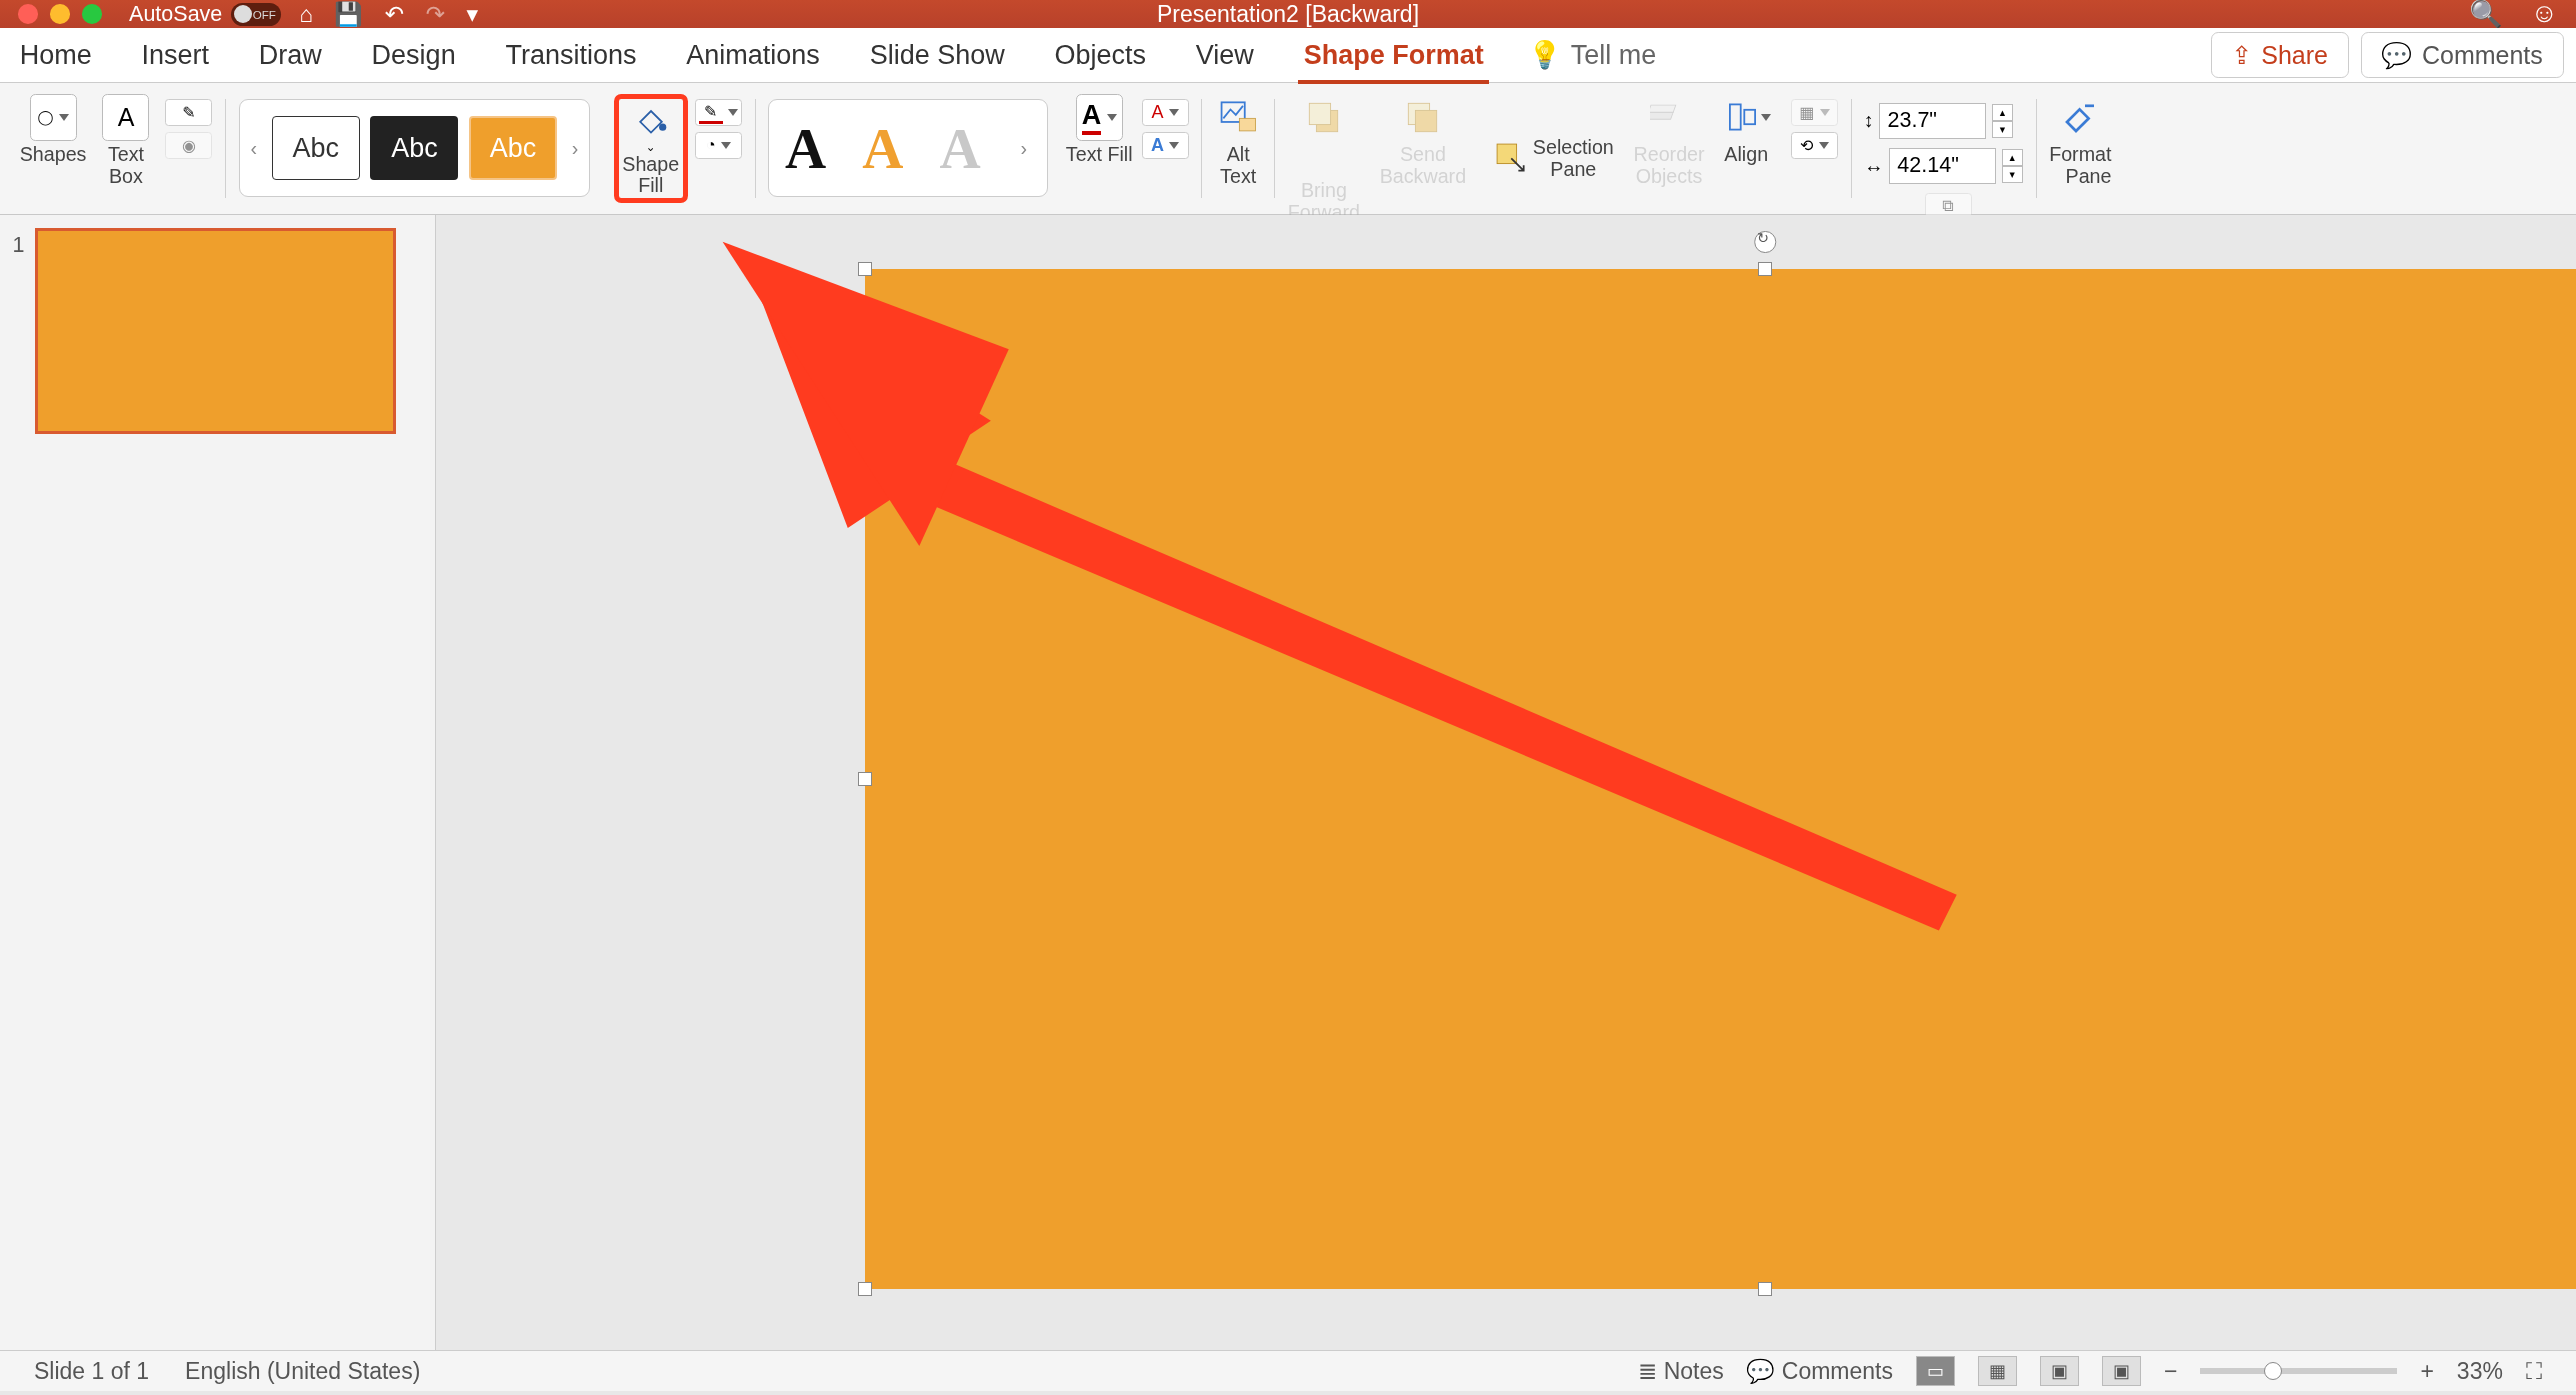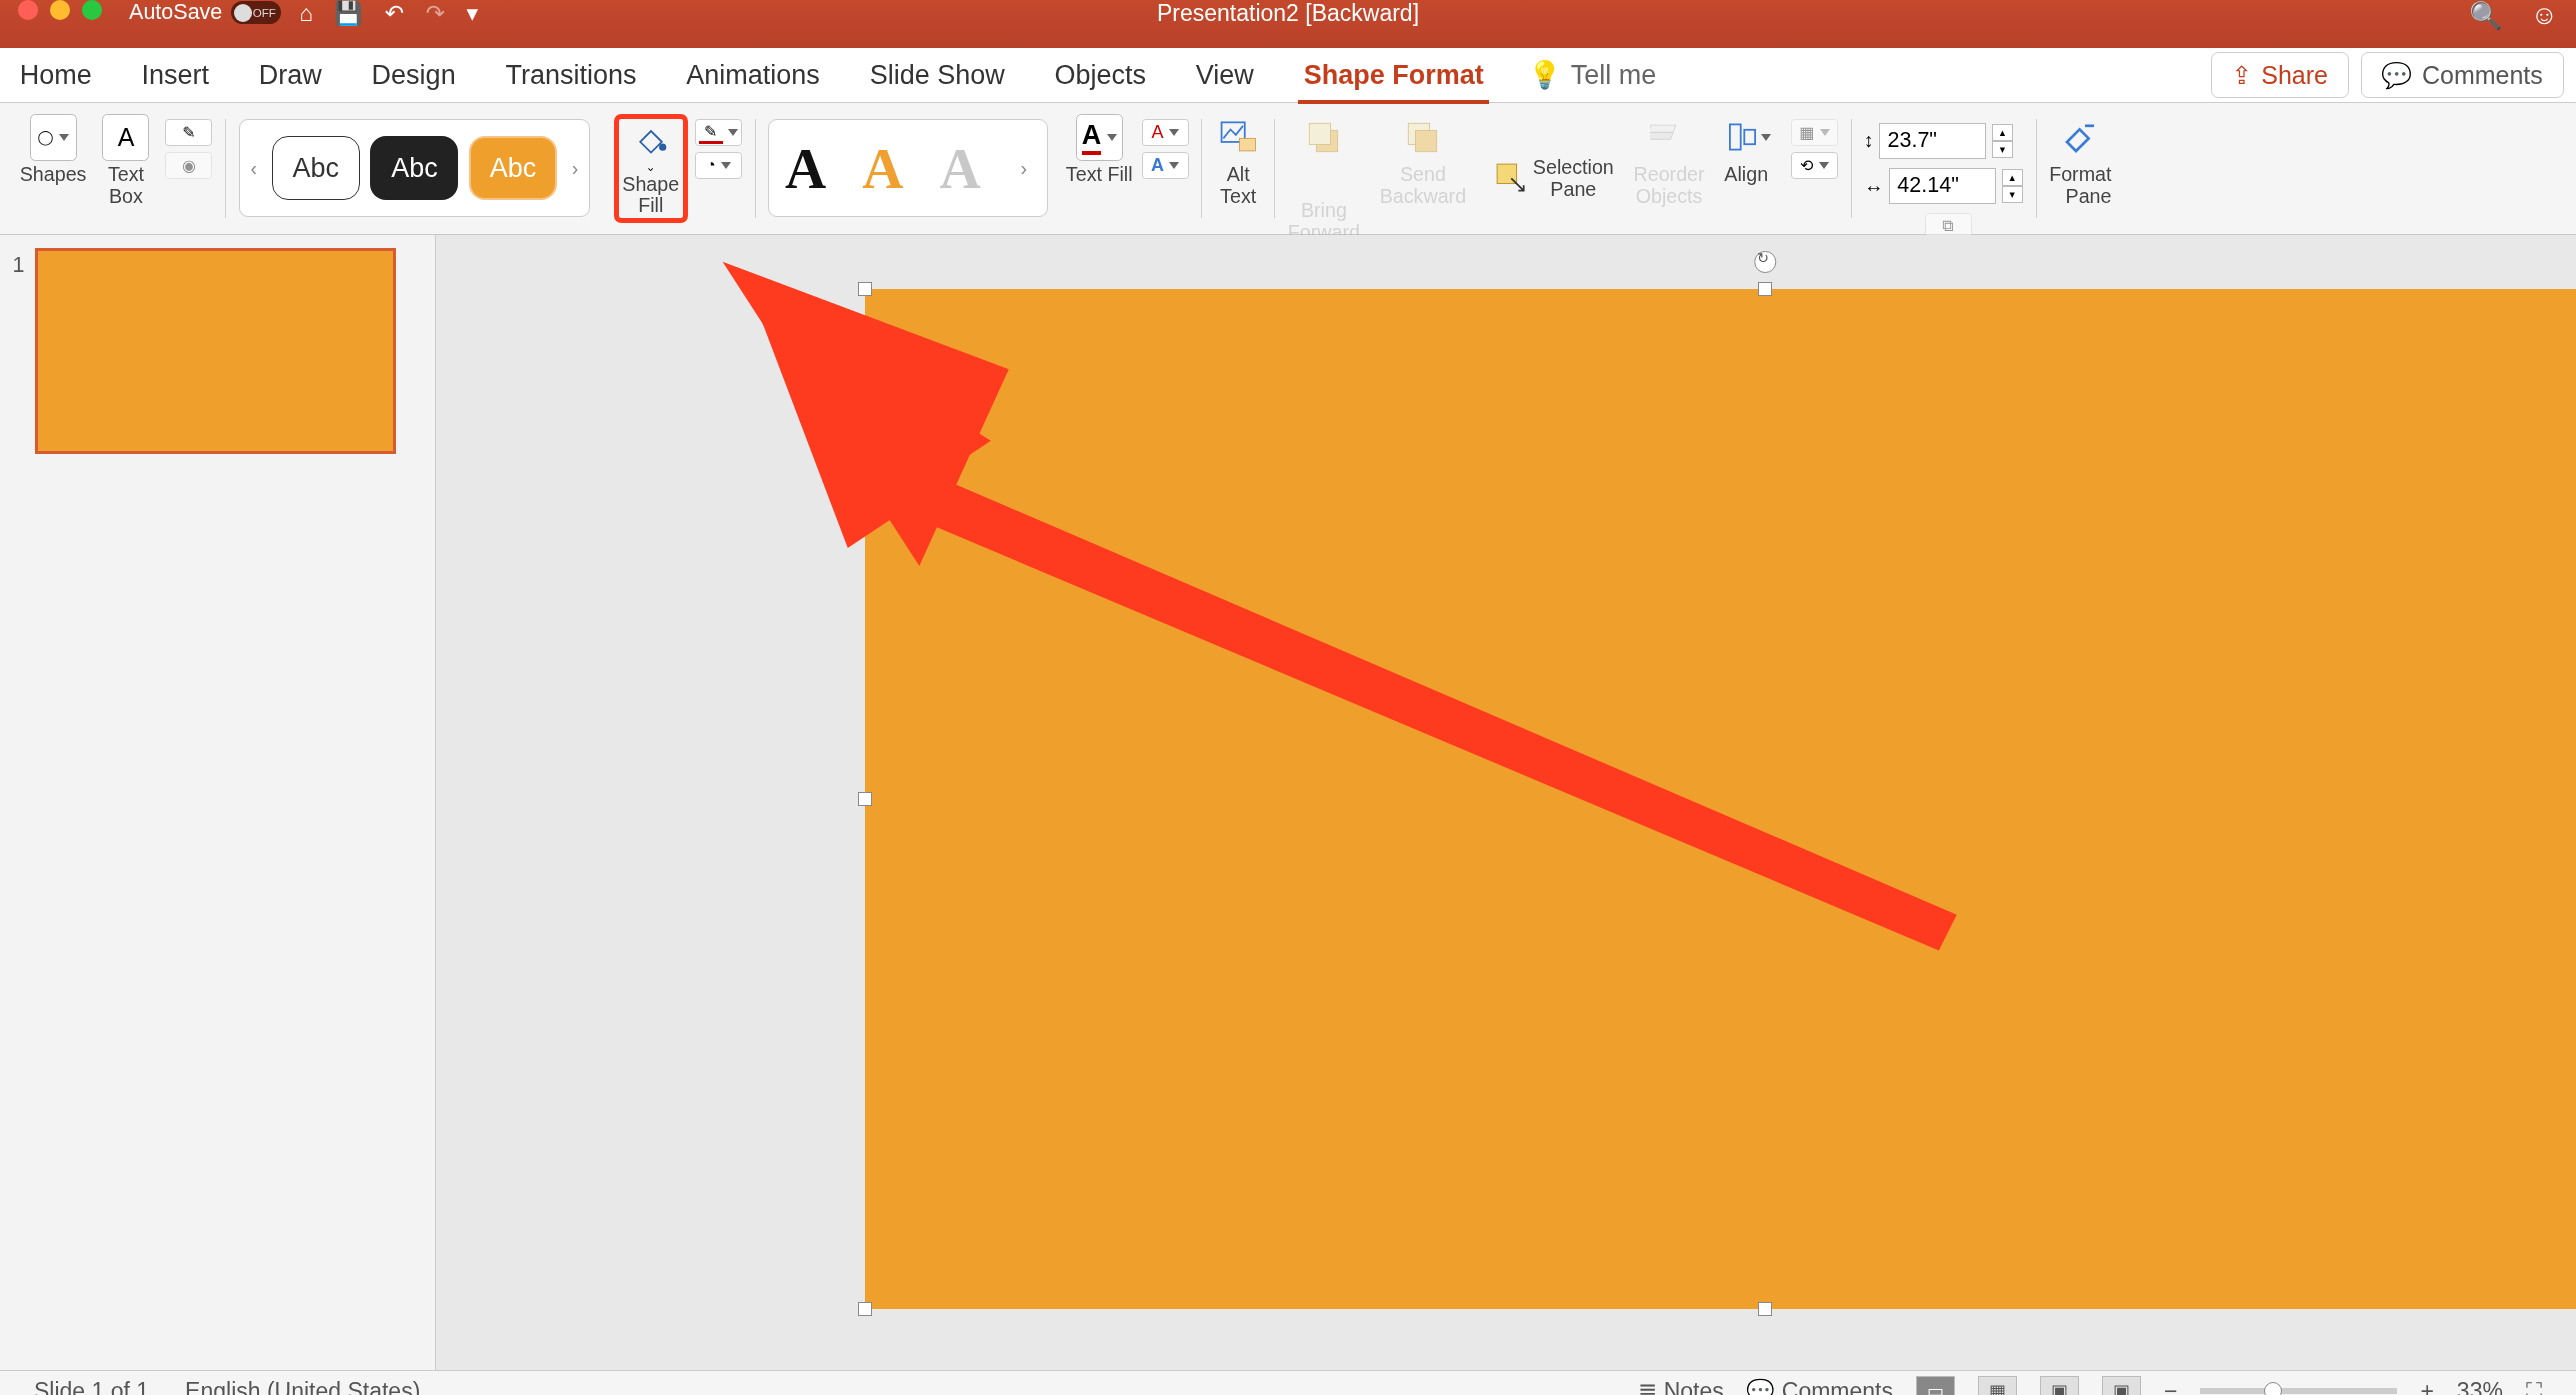--- a/index.html
+++ b/index.html
@@ -1,19 +1,19 @@
 <!DOCTYPE html>
 <html style="font-size:14.3px"><head>
 <meta charset="utf-8">
 <style>
 * { margin: 0; padding: 0; box-sizing: border-box; font-family: -apple-system, "Helvetica Neue", Arial, sans-serif; }
 body { width: 2576px; height: 1395px; background: #e8e8e8; overflow: hidden; }
 
 
-.titlebar { height: 48px; background: linear-gradient(#c4492c,#b8412a); display: flex; align-items: flex-start; color: #fff; font-size: 21.5px; position: relative; }
+.titlebar { height: 28px; background: linear-gradient(#c4492c,#b8412a); display: flex; align-items: center; color: #fff; font-size: 21.5px; position: relative; }
 .traffic { display: flex; gap: 12.5px; padding-left: 18px; }
 .dot { width: 19.7px; height: 19.7px; border-radius: 50%; }
 .red { background:#ff5f57;} .yellow{background:#febc2e;} .green{background:#28c840;}
 .autosave { margin-left: 27px; display:flex; align-items:center; gap:9px;}
 .toggle { width:50px; height:23px; background:#5e1e0f; border-radius:11.6px; position:relative; color:#d8d8d8; font-size:11.6px; display:flex; align-items:center; justify-content:flex-end; padding-right:5.4px;}
 .toggle::before { content:""; position:absolute; left:2.7px; top:2.7px; width:18px; height:18px; background:#ddd; border-radius:50%; }
 .qat { margin-left:18px; display:flex; gap:21.5px; align-items:center; }
 .qat span { color:#fff; font-size:23px; }
 .title-center { position:absolute; left:50%; transform:translateX(-50%); font-size:23px; }
 .title-right { position:absolute; right:18px; display:flex; gap:27px; font-size:27px; }
@@ -32,21 +32,21 @@
 .group { display:flex; flex-direction:column; align-items:center; justify-content:flex-start; padding:3.6px 9px; position:relative;}
 .sep { width:0.9px; background:#d0d0d0; margin:9px 3.6px; }
 .big-icon { width:47px; height:47px; border:0.9px solid #bbb; border-radius:5.4px; background:#fff; display:flex; align-items:center; justify-content:center; margin-bottom:3.6px; }
 .lbl { font-size:19.7px; color:#444; text-align:center; line-height:21.5px; }
 .lbl.dim { color:#aaa; }
 .drop::after { content:""; display:inline-block; border-left:5.4px solid transparent; border-right:5.4px solid transparent; border-top:7.2px solid #666; margin-left:5.4px; vertical-align:middle;}
 
 
 .gallery { background:#fff; border:0.9px solid #ccc; border-radius:9px; height:98px; display:flex; align-items:center; padding:0 7.2px; gap:10.7px; margin-top:5.4px;}
 .nav { width:14.3px; color:#888; font-size:19.7px; text-align:center; cursor:pointer;}
-.style-box { width:88px; height:64px; border-radius:16px; display:flex; align-items:center; justify-content:center; font-size:27px; font-weight:500; }
+.style-box { width:88px; height:64px; border-radius:4px; display:flex; align-items:center; justify-content:center; font-size:27px; font-weight:500; }
 .s1 { background:#fff; border:1.8px solid #333; color:#333;}
 .s2 { background:#222; color:#fff;}
 .s3 { background:#ef9f2c; color:#fff; border:2.7px solid #f5c486;}
 
 
 .shape-fill-wrap { border:5.4px solid #ff3b1f; border-radius:7.2px; padding:1.8px 3.6px; display:flex; flex-direction:column; align-items:center; }
 .fill-icon { width:39px; height:39px; display:flex; align-items:center; justify-content:center;}
 
 
 .stack { display:flex; flex-direction:column; gap:5.4px; margin-top:5.4px; }

